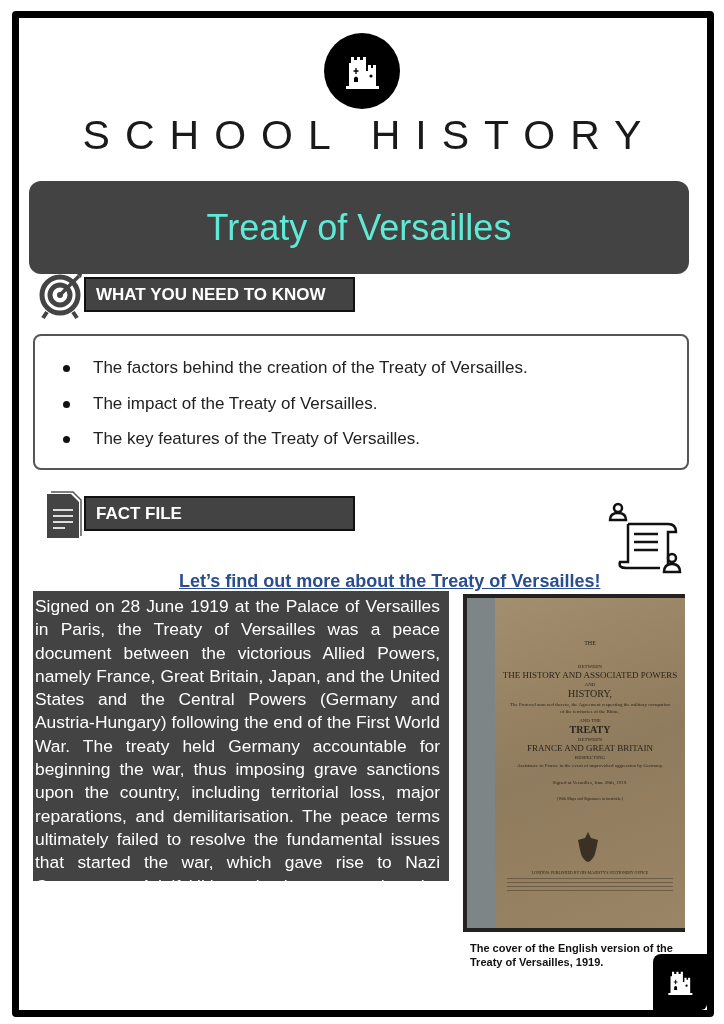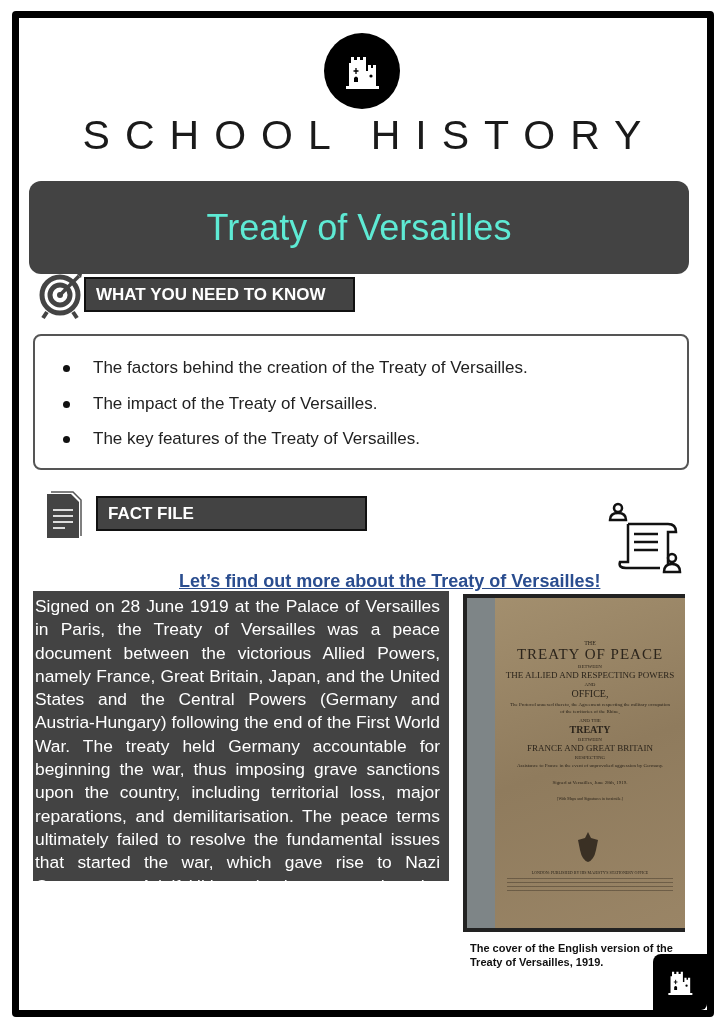--- a/index.html
+++ b/index.html
@@ -3,21 +3,21 @@
 <meta charset="utf-8">
 <style>
   html, body { margin:0; padding:0; background:#ffffff; }
   body { width:724px; height:1024px; position:relative; overflow:hidden; font-family:"Liberation Sans", sans-serif; }
   .frame { position:absolute; left:12px; top:11px; width:688px; height:992px; border:7px solid #000; border-radius:4px; background:#fff; }
   .logo { position:absolute; left:324px; top:33px; width:76px; height:76px; border-radius:50%; background:#000; display:flex; align-items:center; justify-content:center; }
   .brand { position:absolute; left:0; top:112px; width:724px; text-align:center; font-size:41px; letter-spacing:15px; color:#1a1a1a; padding-left:15px; box-sizing:border-box; }
   .title-bar { position:absolute; left:29px; top:181px; width:660px; height:93px; background:#434343; border-radius:12px; color:#5eead4; font-size:36px; display:flex; align-items:center; justify-content:center; }
   .sec-head { position:absolute; height:35px; background:#434343; border:2px solid #111; border-radius:0; color:#fff; font-weight:bold; font-size:17px; display:flex; align-items:center; padding-left:10px; box-sizing:border-box; }
   .wyntk { left:84px; top:277px; width:271px; }
-  .factfile { left:84px; top:496px; width:271px;margin-left:12px; }
+  .factfile { left:84px; top:496px; width:271px; }
   .icon-target { position:absolute; left:37px; top:266px; width:50px; height:54px; }
   .icon-doc { position:absolute; left:45px; top:490px; width:40px; height:50px; }
   .bullets { position:absolute; left:33px; top:334px; width:656px; height:136px; border:2px solid #555; border-radius:8px; box-sizing:border-box; padding-top:20px; }
   .bullets ul { margin:0; padding:0; list-style:none; }
   .bullets li { position:relative; padding-left:58px; font-size:17px; color:#222; height:35.5px; line-height:24px; }
   .bullets li::before { content:""; position:absolute; left:28px; top:9px; width:7px; height:7px; border-radius:50%; background:#111; }
   .link { position:absolute; left:179px; top:571px; font-size:18px; font-weight:bold; color:#2a4d8f; text-decoration:underline; }
   .icon-scroll { position:absolute; left:606px; top:500px; width:80px; height:76px; }
   .facttext { position:absolute; left:33px; top:591px; width:416px; height:290px; background:#434343; color:#fff; font-size:17.4px; line-height:23.3px; text-align:justify; padding:4px 9px 0 2px; box-sizing:border-box; }
   .photo { position:absolute; left:463px; top:594px; width:222px; height:338px; background:#222; }
@@ -88,25 +88,24 @@
     </g>
   </svg>
 </div>
 
 <div class="facttext">Signed on 28 June 1919 at the Palace of Versailles in Paris, the Treaty of Versailles was a peace document between the victorious Allied Powers, namely France, Great Britain, Japan, and the United States and the Central Powers (Germany and Austria-Hungary) following the end of the First World War. The treaty held Germany accountable for beginning the war, thus imposing grave sanctions upon the country, including territorial loss, major reparations, and demilitarisation. The peace terms ultimately failed to resolve the fundamental issues that started the war, which gave rise to Nazi Germany as Adolf Hitler seized power, and to the beginning of another world war two decades later.</div>
 
 <div class="photo">
   <div class="cover">
     <div class="spine"></div>
     <div class="cover-text" style="top:42px;font-size:6px;">THE</div>
-    <div class="cover-text" style="top:48px;font-size:15px;letter-spacing:1px;">TREATY OF PEACE</div>
     <div class="cover-text" style="top:66px;font-size:5px;">BETWEEN</div>
-    <div class="cover-text" style="top:72px;font-size:9px;">THE ALLIED AND RESPECTING POWERS</div>
+    <div class="cover-text" style="top:72px;font-size:9px;">THE HISTORY AND ASSOCIATED POWERS</div>
     <div class="cover-text" style="top:84px;font-size:5px;">AND</div>
-    <div class="cover-text" style="top:90px;font-size:10px;">OFFICE,</div>
+    <div class="cover-text" style="top:90px;font-size:10px;">HISTORY,</div>
     <div class="cover-text" style="top:103px;font-size:5px;padding:0 14px;line-height:7px;">The Protocol annexed thereto, the Agreement respecting the military occupation of the territories of the Rhine,</div>
     <div class="cover-text" style="top:120px;font-size:5px;">AND THE</div>
     <div class="cover-text" style="top:126px;font-size:10px;font-weight:bold;">TREATY</div>
     <div class="cover-text" style="top:139px;font-size:5px;">BETWEEN</div>
     <div class="cover-text" style="top:145px;font-size:9px;">FRANCE AND GREAT BRITAIN</div>
     <div class="cover-text" style="top:157px;font-size:5px;">RESPECTING</div>
     <div class="cover-text" style="top:164px;font-size:5px;padding:0 20px;line-height:7px;">Assistance to France in the event of unprovoked aggression by Germany.</div>
     <div class="cover-text" style="top:182px;font-size:5px;">Signed at Versailles, June 28th, 1919.</div>
     <div class="cover-text" style="top:198px;font-size:4px;">[With Maps and Signatures in facsimile.]</div>
     <svg style="position:absolute;left:107px;top:232px;" width="28" height="34" viewBox="0 0 28 34">

